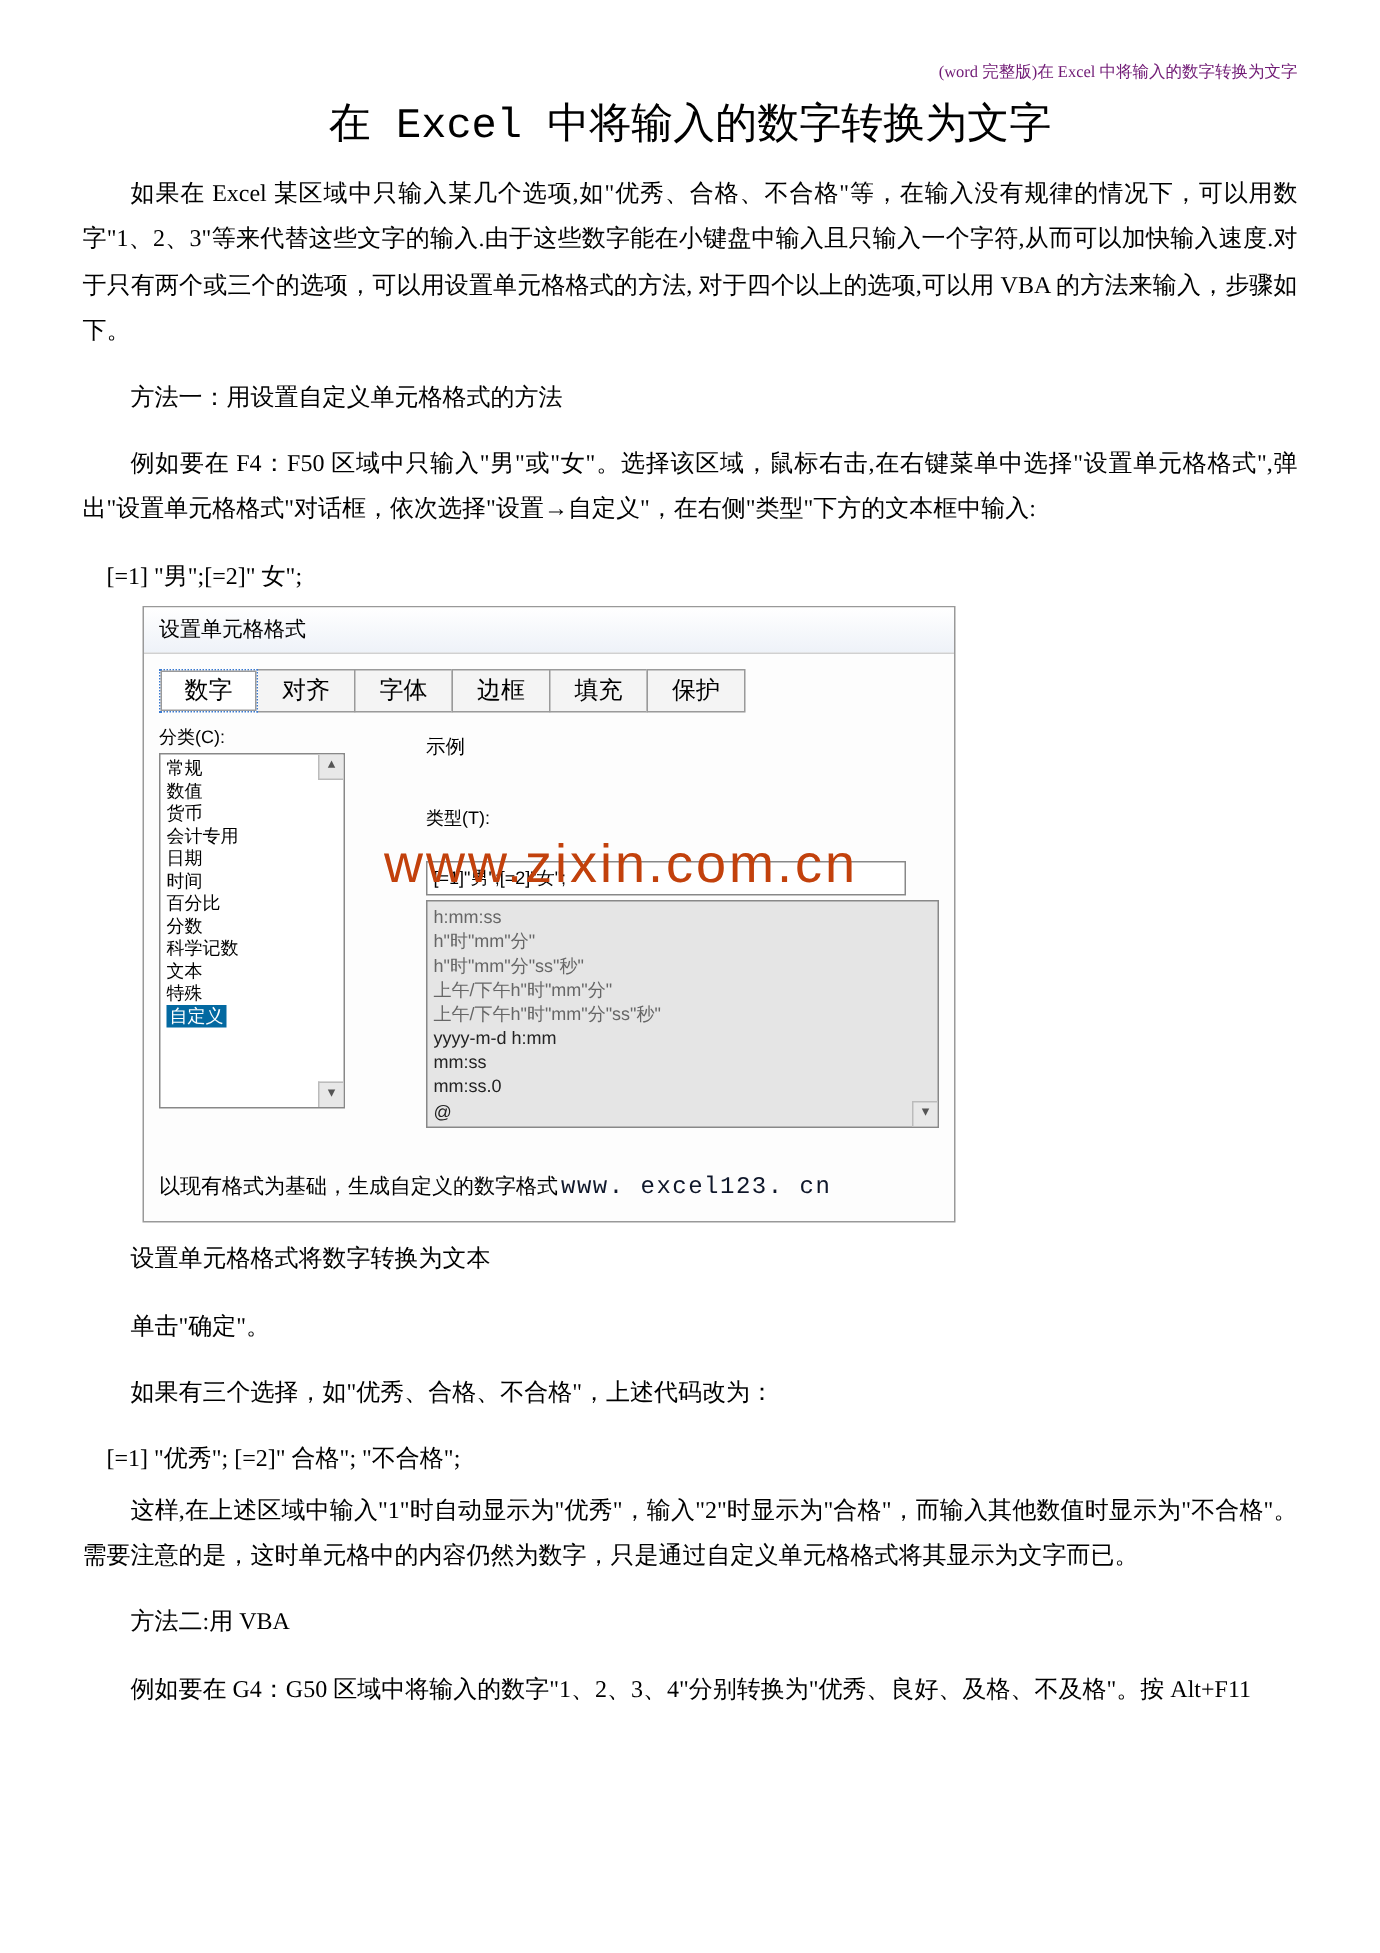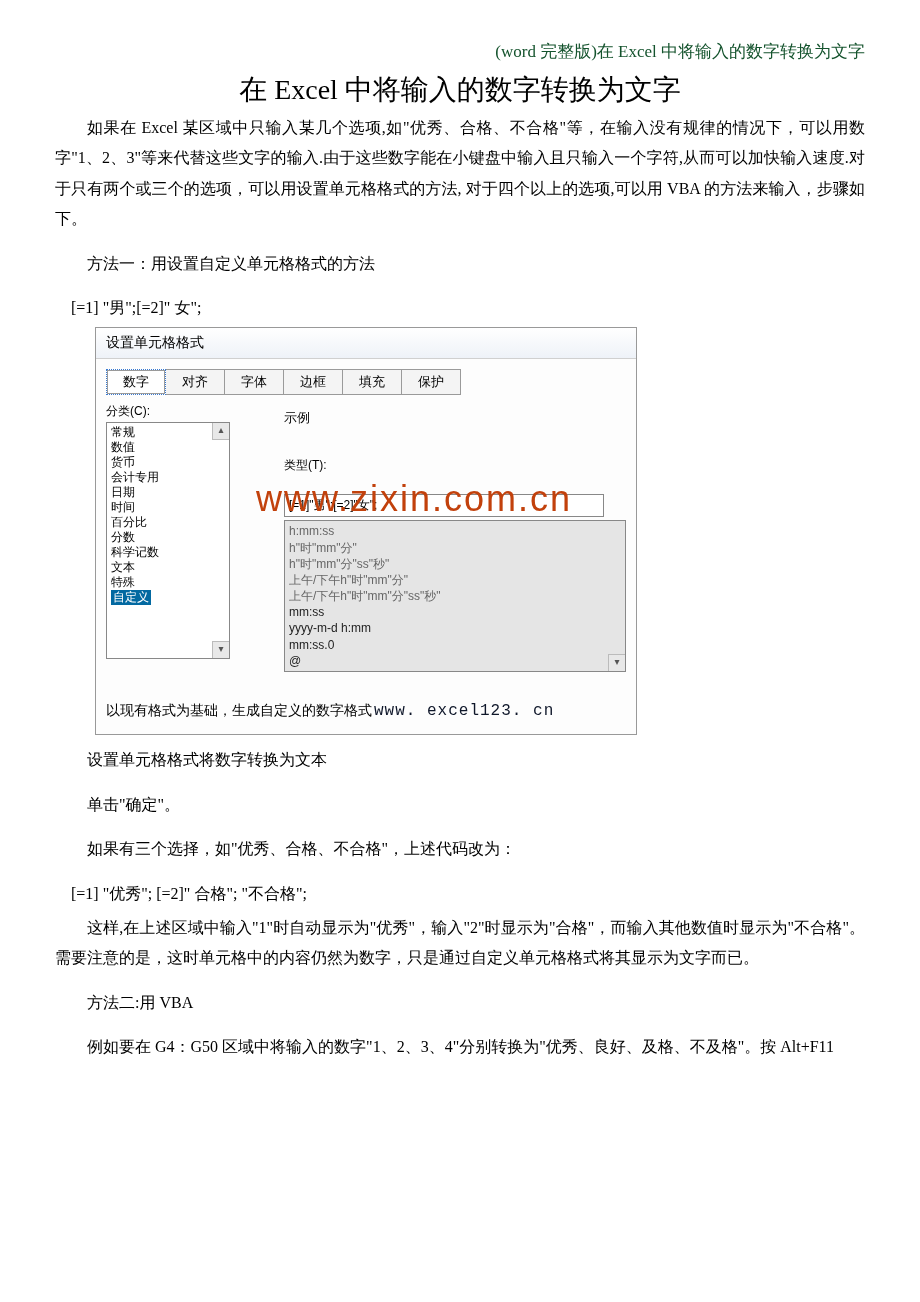--- a/index.html
+++ b/index.html
@@ -8,29 +8,29 @@
     background: #fff;
     font-family: "SimSun", "宋体", serif;
     width: 920px;
   }
   .page {
     padding: 40px 55px 40px 55px;
     box-sizing: border-box;
   }
   .header-small {
     text-align: right;
-    font-size: 17px;
-    color: #14532d;
+    font-size: 11px;
+    color: #701a75;
     margin-bottom: 8px;
   }
   .title {
     text-align: center;
     font-size: 28px;
-    font-family: Liberation Serif, serif;
-    margin: 0 0 4px 0;
+    font-family: Liberation Mono, monospace;
+    margin: 0 0 14px 0;
     font-weight: normal;
   }
   .para {
     font-size: 16px;
     line-height: 1.9;
     text-align: justify;
     margin: 0 0 14px 0;
     text-indent: 2em;
   }
   .code-line {
@@ -53,21 +53,21 @@
   .dlg-title {
     font-size: 14px;
     padding: 6px 10px;
     border-bottom: 1px solid #d0d0d0;
     background: linear-gradient(#fff, #eef2f8);
   }
   .dlg-tabs {
     display: flex;
     gap: 0;
     padding: 10px 10px 0 10px;
-    font-size: 13px;
+    font-size: 16px;
   }
   .dlg-tab {
     border: 1px solid #9a9a9a;
     padding: 3px 16px;
     background: #f4f4f4;
     margin-right: -1px;
     position: relative;
   }
   .dlg-tab.active {
     border: 1px dotted #3a7ad1;
@@ -150,20 +150,21 @@
 </head>
 <body>
 
 <div class="page">
 
   <div class="header-small">(word 完整版)在 Excel 中将输入的数字转换为文字</div>
   <h1 class="title">在 Excel 中将输入的数字转换为文字</h1>
 
   <p class="para">如果在 Excel 某区域中只输入某几个选项,如"优秀、合格、不合格"等，在输入没有规律的情况下，可以用数字"1、2、3"等来代替这些文字的输入.由于这些数字能在小键盘中输入且只输入一个字符,从而可以加快输入速度.对于只有两个或三个的选项，可以用设置单元格格式的方法,  对于四个以上的选项,可以用 VBA 的方法来输入，步骤如下。</p>
   <p class="para">方法一：用设置自定义单元格格式的方法</p>
+  <p class="para">例如要在 F4：F50 区域中只输入"男"或"女"。选择该区域，鼠标右击,在右键菜单中选择"设置单元格格式",弹出"设置单元格格式"对话框，依次选择"设置→自定义"，在右侧"类型"下方的文本框中输入:</p>
   <p class="code-line noindent">[=1] "男";[=2]" 女";</p>
 
   <div class="dialog-wrap">
     <div class="wm1">www.zixin.com.cn</div>
     <div class="dlg-title">设置单元格格式</div>
 
     <div class="dlg-tabs">
       <div class="dlg-tab active">数字</div>
       <div class="dlg-tab">对齐</div>
       <div class="dlg-tab">字体</div>
@@ -199,22 +200,22 @@
         <div class="sample-label">示例</div>
         <div class="type-label">类型(T):</div>
         <div class="type-input">[=1]"男";[=2]"女";</div>
         <div class="fmt-list">
           <div class="fmt-inner">
             <div class="fmt-item">h:mm:ss</div>
             <div class="fmt-item">h"时"mm"分"</div>
             <div class="fmt-item">h"时"mm"分"ss"秒"</div>
             <div class="fmt-item">上午/下午h"时"mm"分"</div>
             <div class="fmt-item">上午/下午h"时"mm"分"ss"秒"</div>
+            <div class="fmt-item dark">yyyy-m-d h:mm</div>
             <div class="fmt-item dark">mm:ss</div>
-            <div class="fmt-item dark">yyyy-m-d h:mm</div>
             <div class="fmt-item dark">mm:ss.0</div>
             <div class="fmt-item dark">@</div>
             <div class="fmt-item dark">[h]:mm:ss</div>
 
           </div>
           <div class="scroll-down">▾</div>
         </div>
       </div>
     </div>
 

